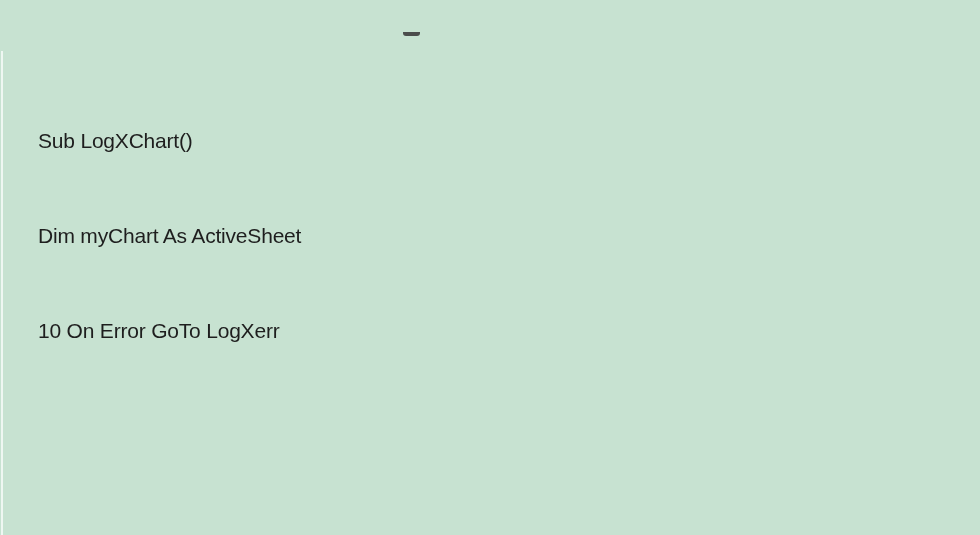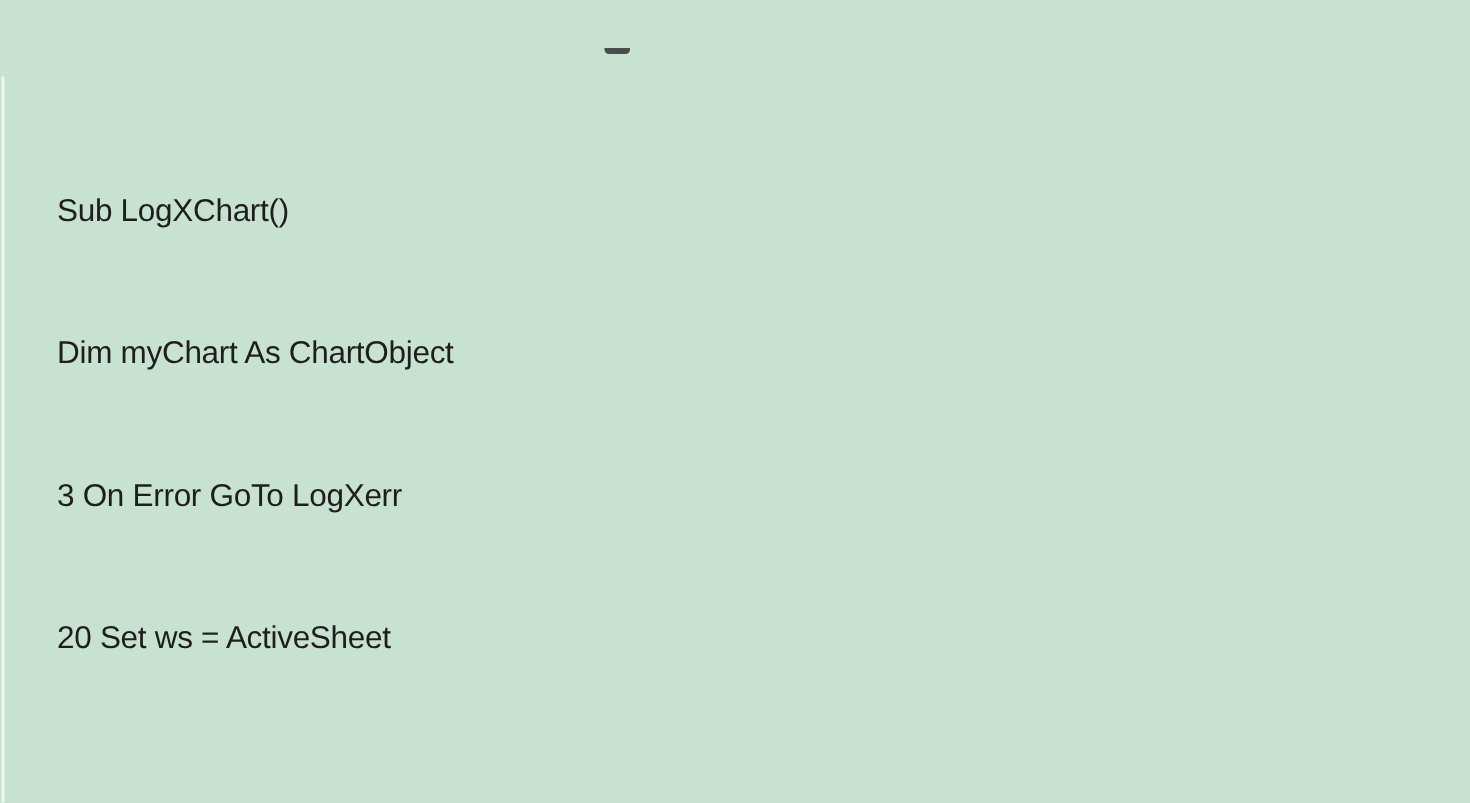--- a/index.html
+++ b/index.html
@@ -60,23 +60,22 @@
 </head>
 <body>
 
 <div class="page">
 
   <div class="top-artifact"></div>
   <div class="left-edge-line"></div>
 
   <div class="code-block">
     <div class="code-line">Sub LogXChart()</div>
-    <div class="code-line">Dim myChart As ChartObject</div>
-    <div class="code-line">3 On Error GoTo LogXerr</div>
-    <div class="code-line">20 Set ws = ActiveSheet</div>
+    <div class="code-line">Dim myChart As ActiveSheet</div>
+    <div class="code-line">10 On Error GoTo LogXerr</div>
     
     
     
     
     
     
     
     
     
     

